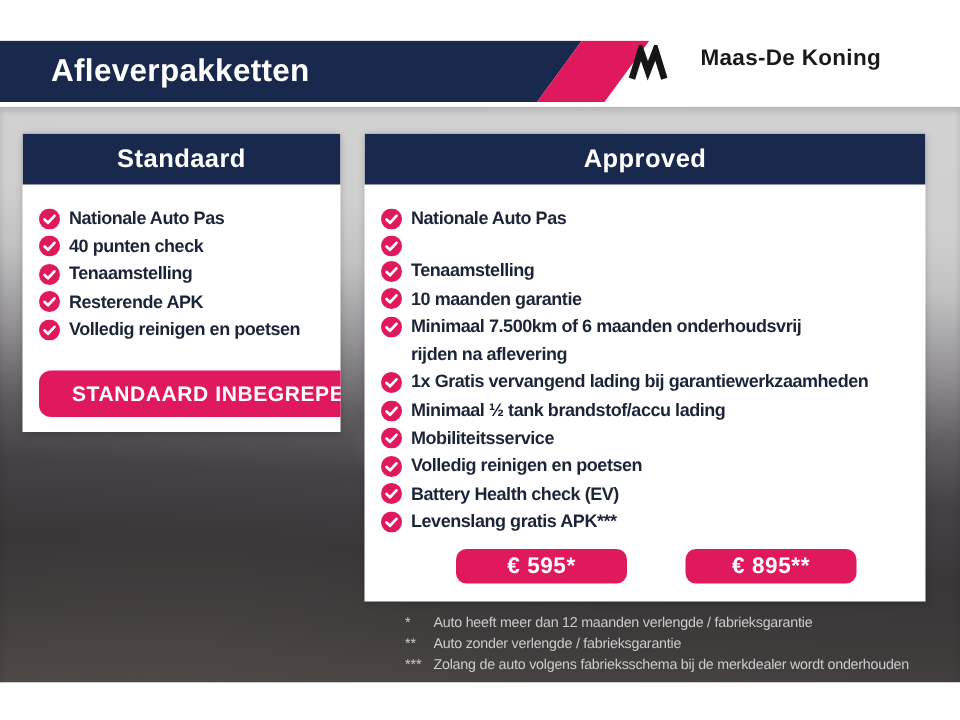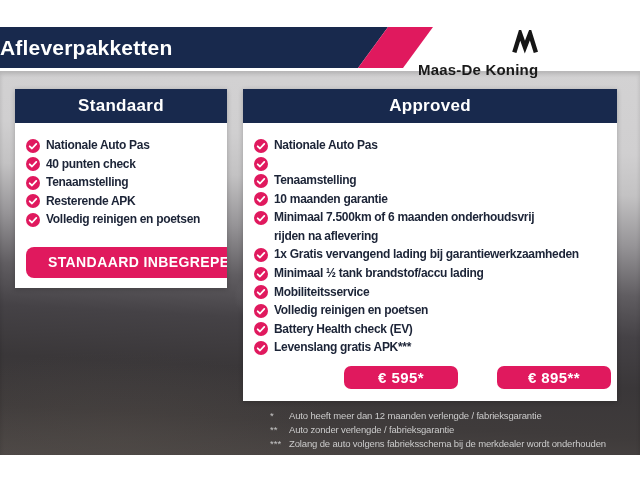--- a/index.html
+++ b/index.html
@@ -53,36 +53,36 @@
     background: var(--navy);
     clip-path: polygon(0 0, 100% 0, calc(100% - 30px) 100%, 0 100%);
     display: flex;
     align-items: center;
   }
   .header-title {
     color: #ffffff;
     font-size: 21px;
     font-weight: 700;
     letter-spacing: 0.2px;
+    padding-left: 34px;
   }
   .header-pink {
     position: absolute;
     left: 358px; top: 27px;
     width: 75px; height: 41px;
     background: var(--pink);
     clip-path: polygon(30px 0, 75px 0, 45px 100%, 0 100%);
   }
   .brand {
     position: absolute;
     left: 418px; top: 30px;
     height: 36px;
     display: flex;
-    align-items: flex-end;
-    gap: 7px;
-    flex-direction: column;
+    align-items: flex-start;
+    gap: 22px;
   }
   .brand-mark svg { display: block; }
   .brand-name {
     font-size: 15px;
     font-weight: 700;
     color: #1a1a1a;
     letter-spacing: 0.2px;
   }
 
   
@@ -98,21 +98,21 @@
     height: 34px;
     background: var(--navy);
     color: #ffffff;
     font-size: 17px;
     font-weight: 700;
     letter-spacing: 0.3px;
     display: flex;
     align-items: center;
     justify-content: center;
   }
-  .card-body { padding: 13px 6px 10px 11px; }
+  .card-body { padding: 13px 20px 10px 11px; }
 
   .check-row {
     display: flex;
     align-items: flex-start;
   }
   .check-row .ck {
     flex: 0 0 14px;
     margin-top: 2.5px;
     margin-right: 6px;
   }
@@ -142,21 +142,21 @@
   }
   .included-btn {
     width: 236px;
     height: 31px;
     margin: 18px auto 0 auto;
     font-size: 14px;
     letter-spacing: 0.4px;
   }
   .price-row {
     display: flex;
-    justify-content: flex-end;
+    justify-content: center;
     gap: 39px;
     padding-left: 24px;
     margin-top: 9px;
   }
   .price-btn {
     width: 114px;
     height: 23px;
     border-radius: 7px;
     font-size: 15px;
     letter-spacing: 0.4px;

